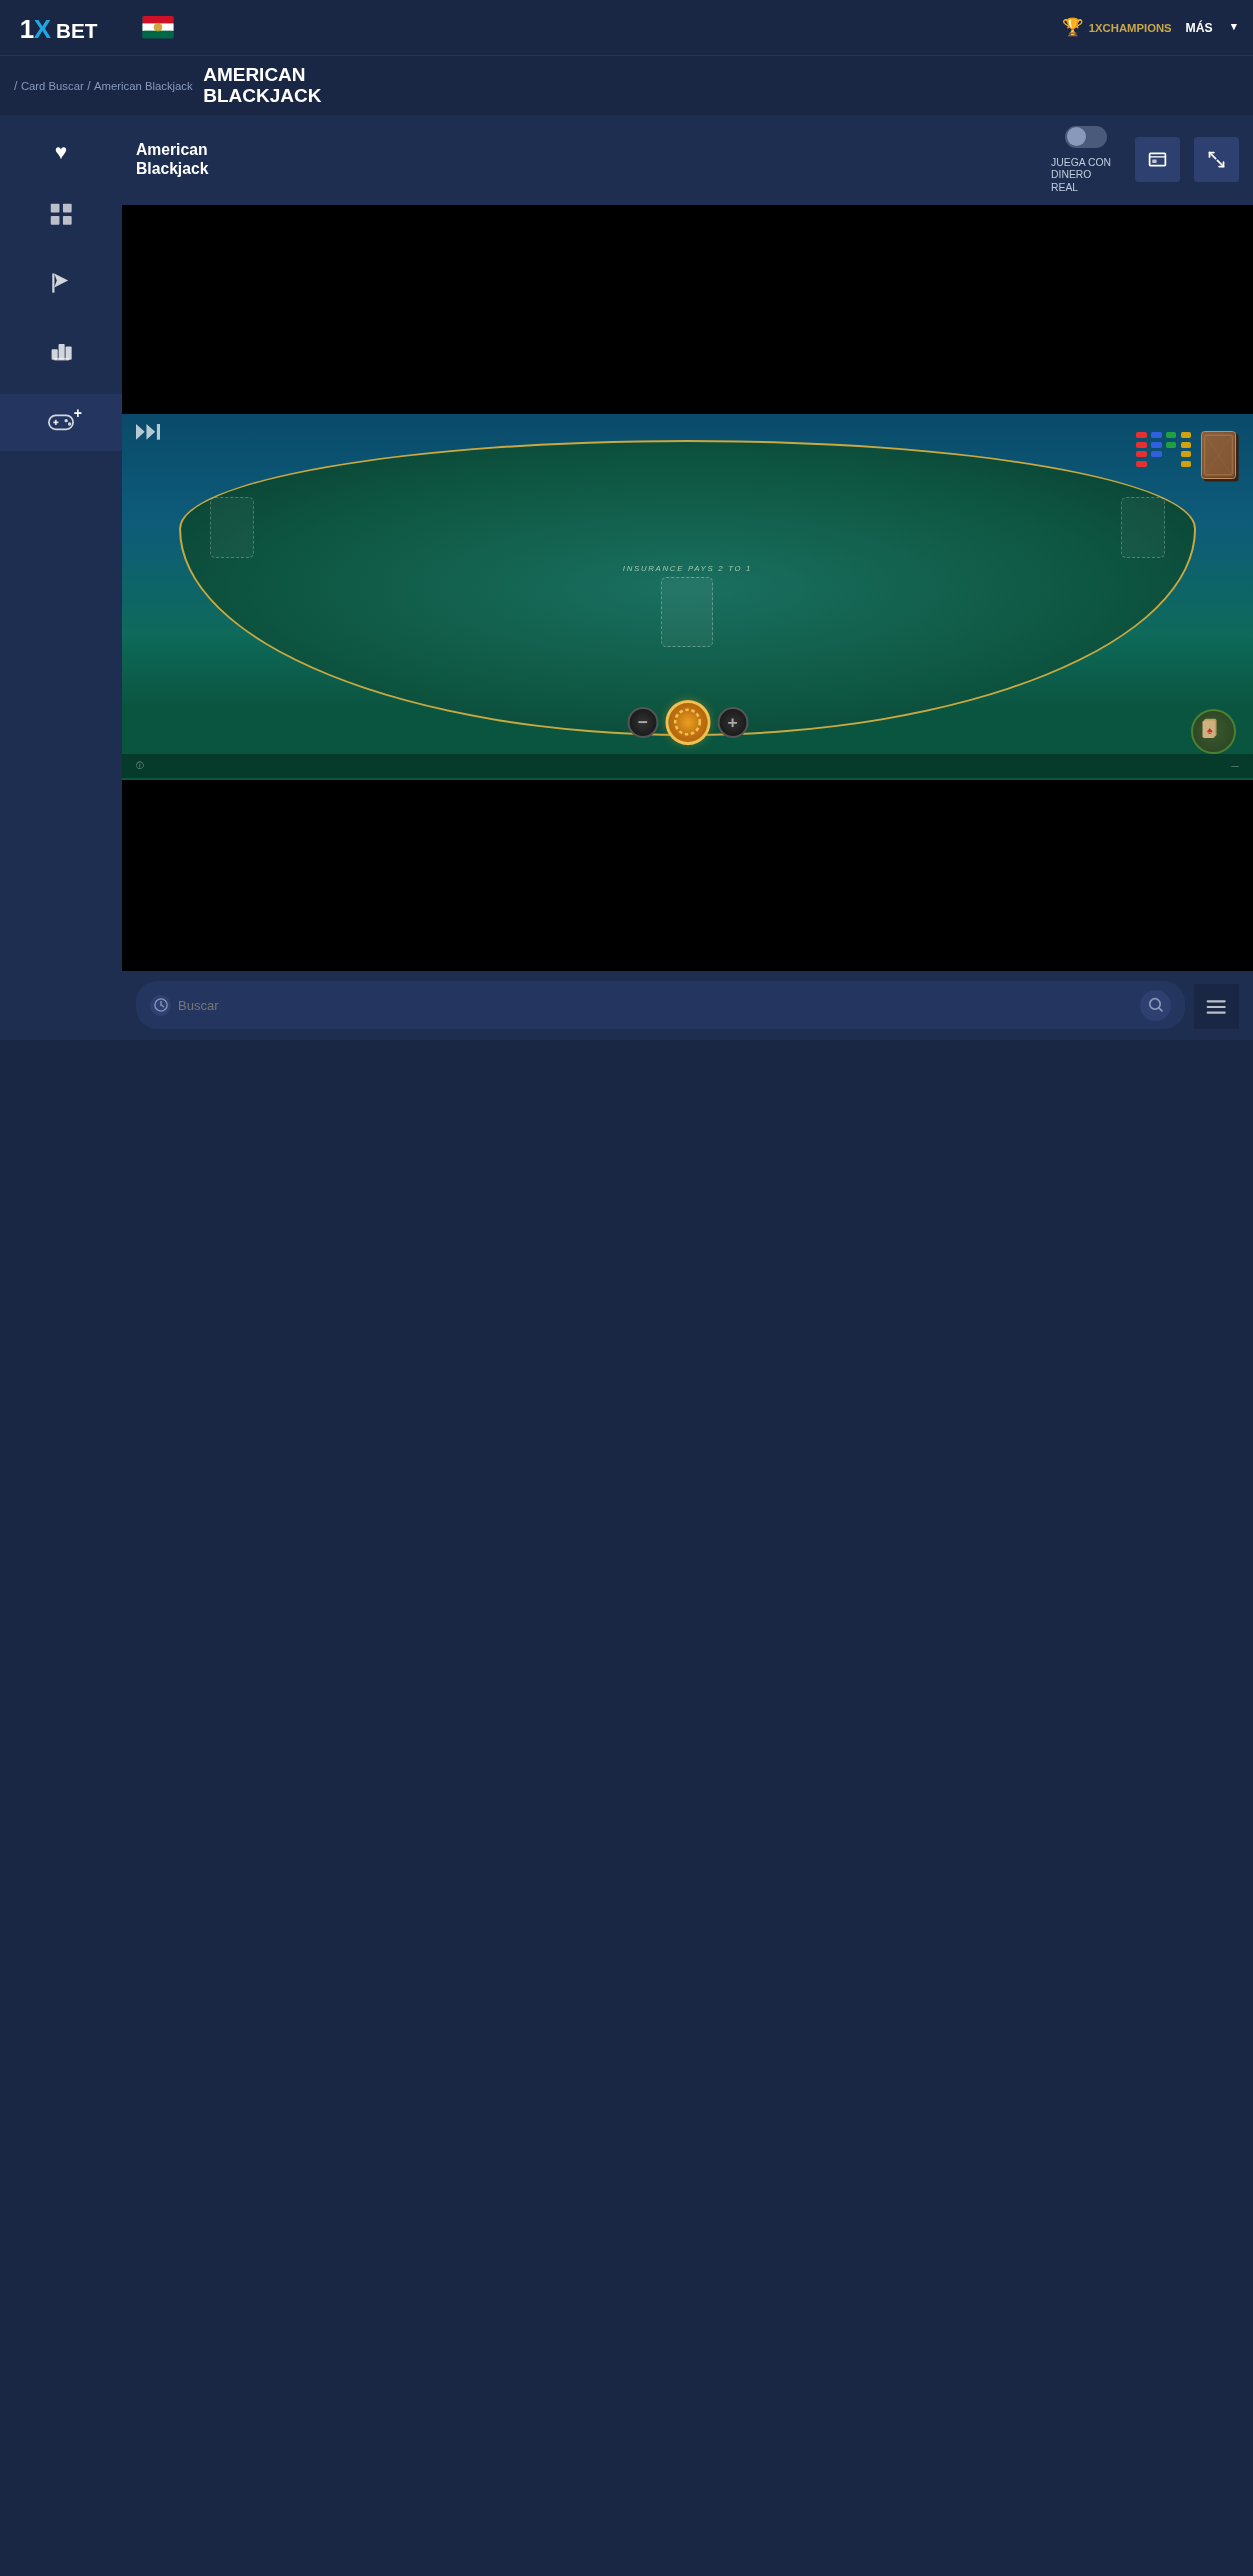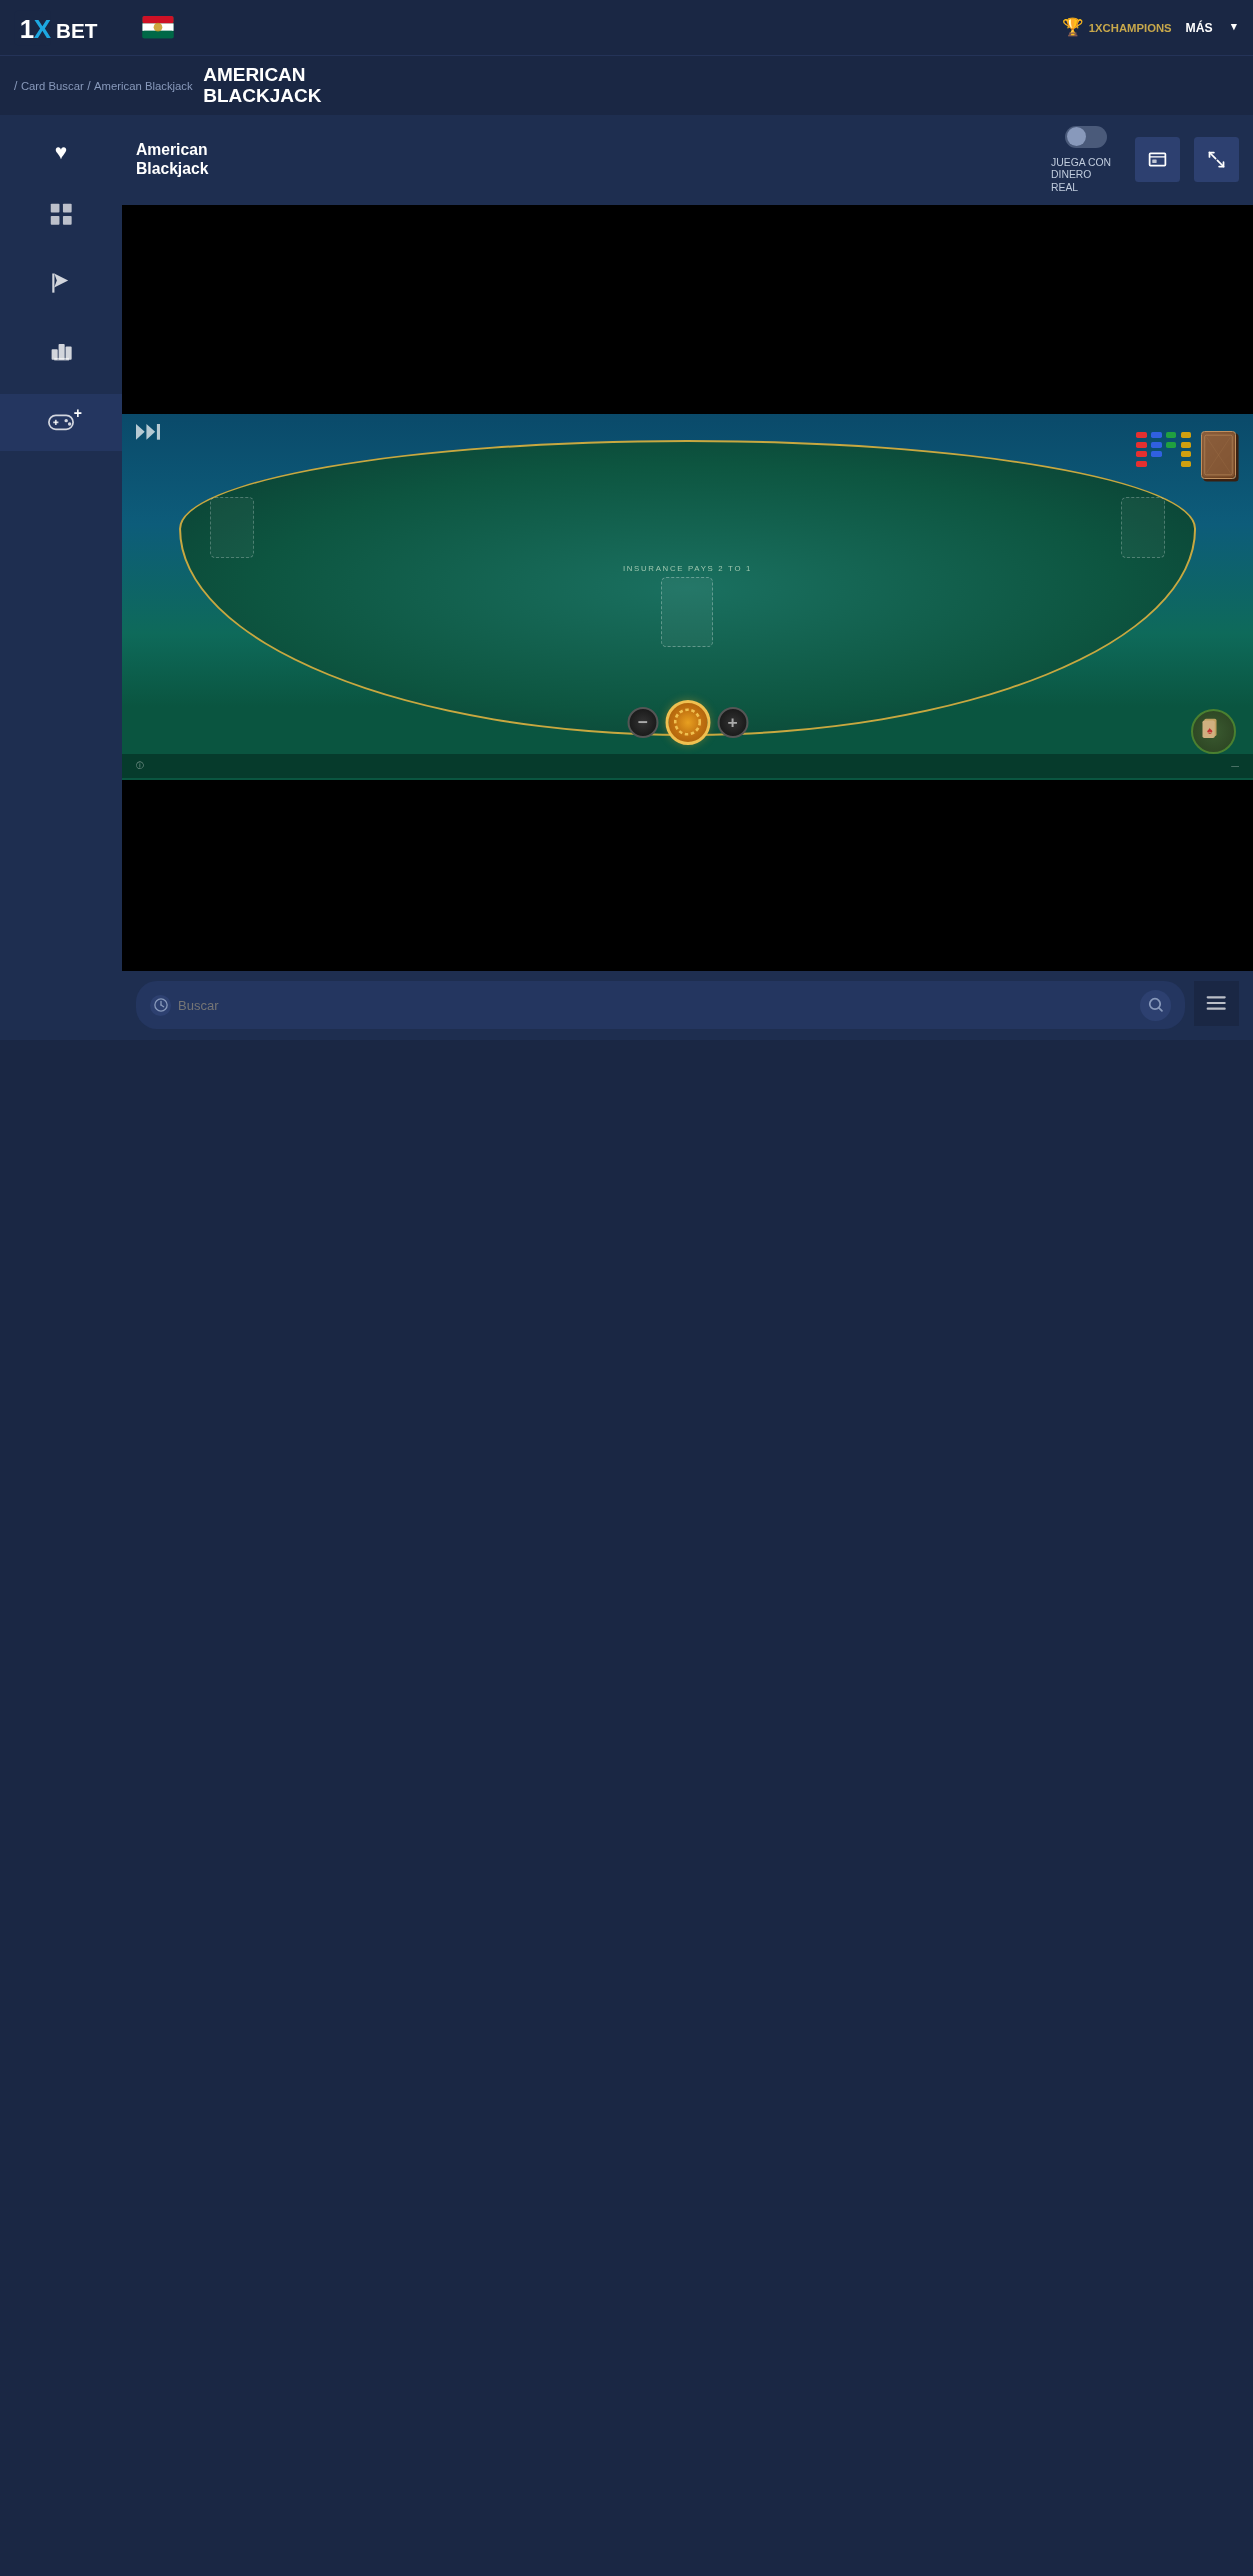--- a/index.html
+++ b/index.html
@@ -210,20 +210,21 @@
     .table-felt {
       width: 90%;
       height: 296px;
       background: radial-gradient(ellipse at center, #1a7060 0%, #0d5540 60%, #0a3a30 100%);
       border-radius: 50% 50% 50% 50% / 30% 30% 70% 70%;
       position: absolute;
       top: 26px;
       left: 50%;
       transform: translateX(-50%);
       border: 2.6px solid #c8a840;
+      font-style: italic;
     }
 
     
     .insurance-text {
       position: absolute;
       top: 122px;
       left: 50%;
       transform: translateX(-50%);
       color: #a0c8b0;
       font-size: 7.8px;
@@ -367,21 +368,21 @@
       background-color: #000;
       height: 191px;
       width: 100%;
     }
 
     
     .bottom-bar {
       background-color: #1e2e50;
       padding: 10.4px 14px;
       display: flex;
-      align-items: flex-start;
+      align-items: flex-end;
       gap: 8.7px;
       position: sticky;
       bottom: 0;
     }
     .search-container {
       flex: 1;
       display: flex;
       align-items: center;
       background-color: #243660;
       border-radius: 21px;

